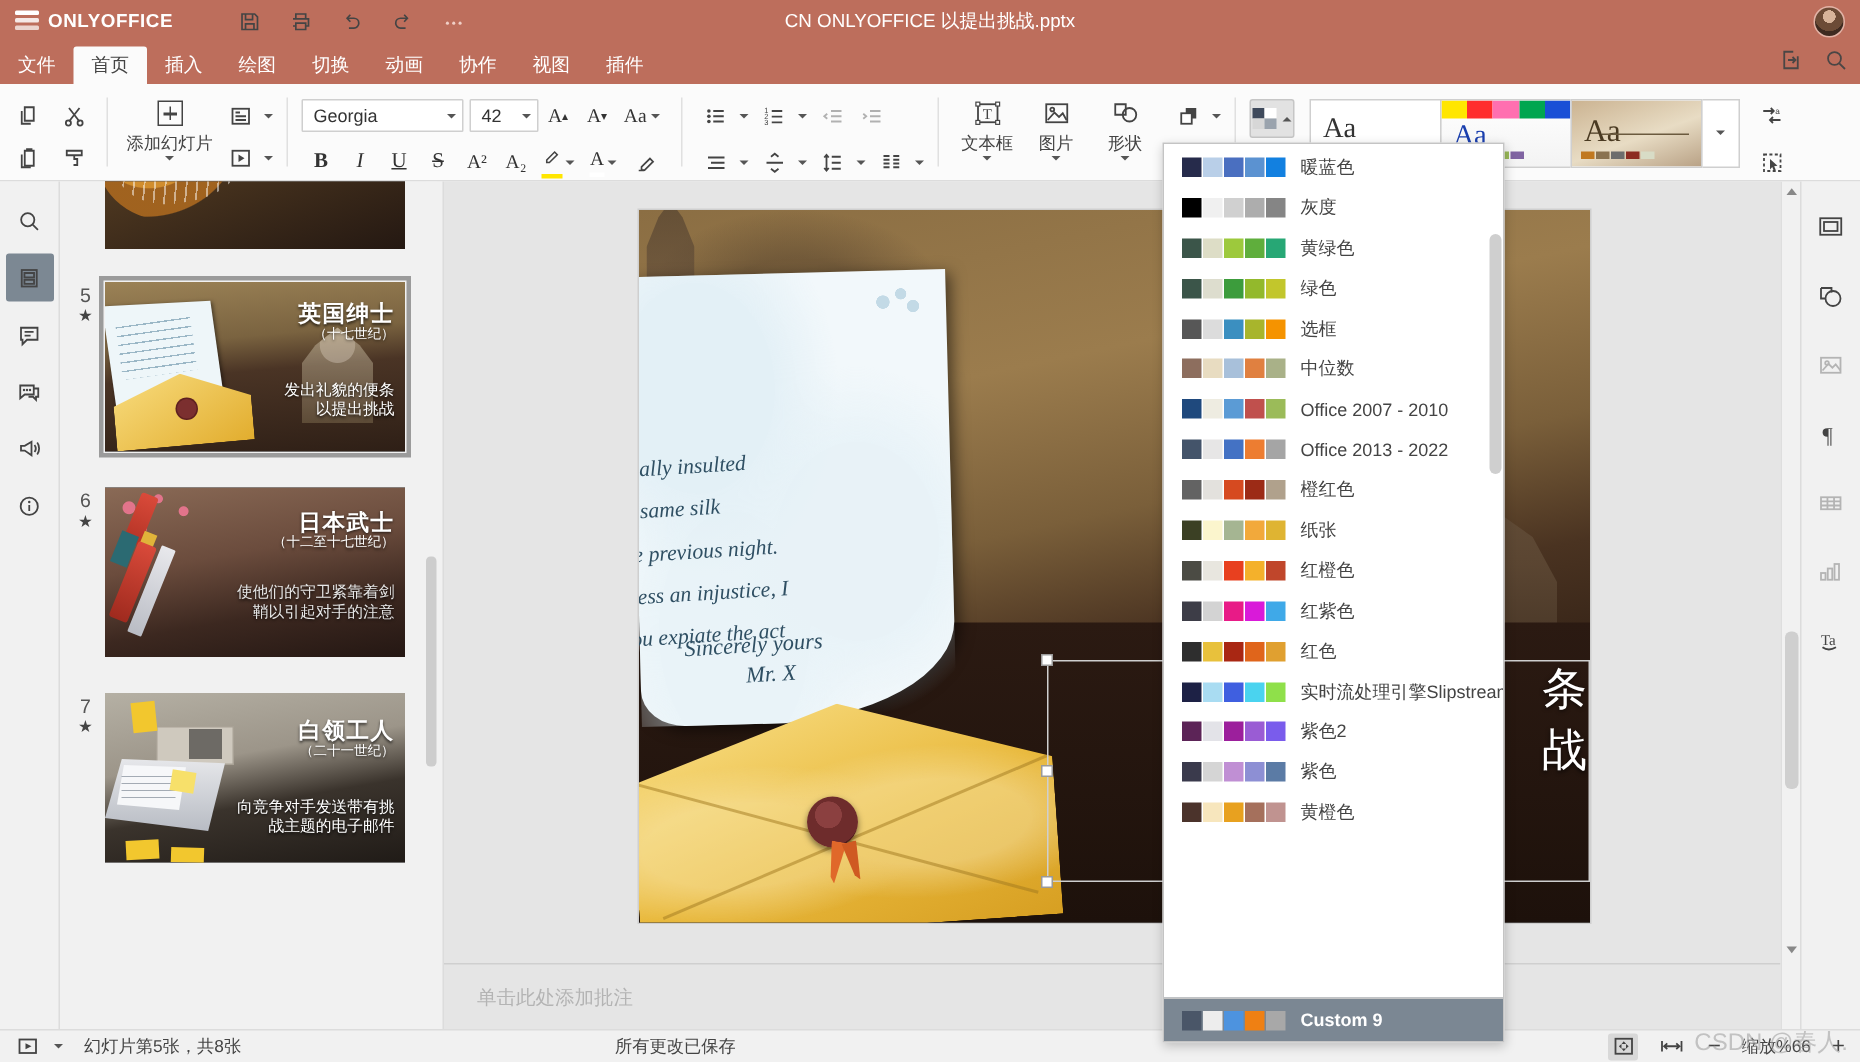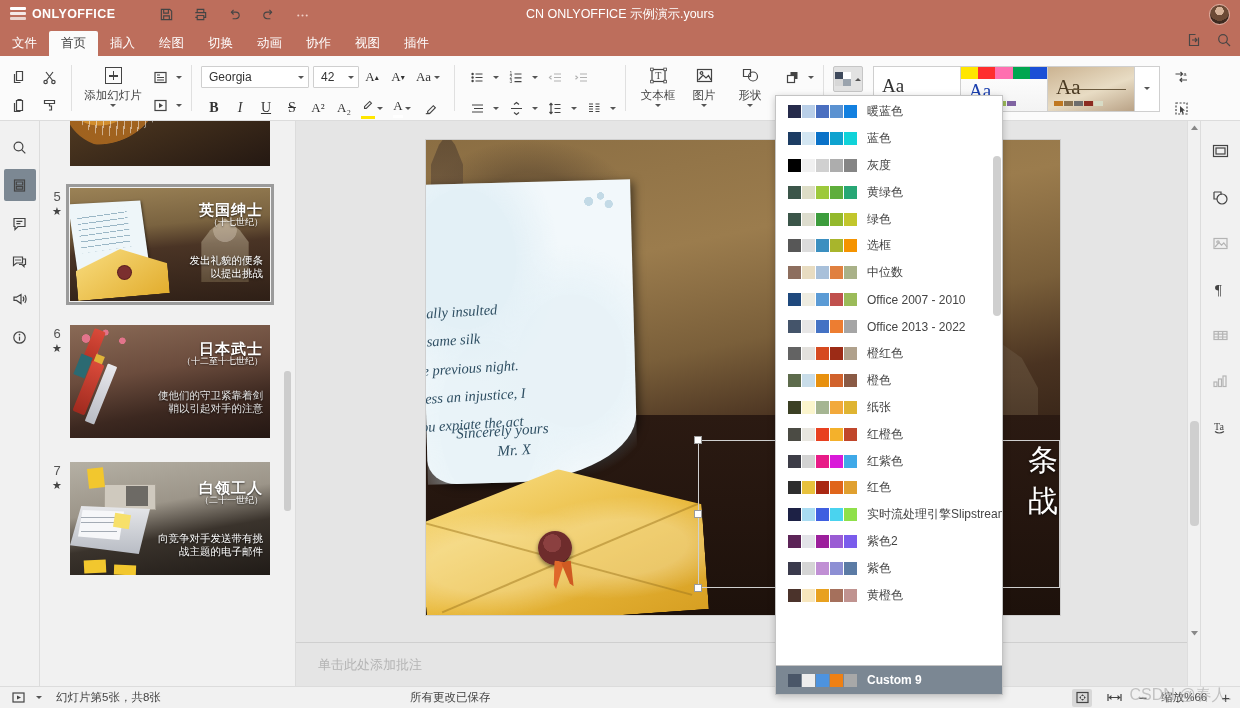--- a/index.html
+++ b/index.html
@@ -263,21 +263,21 @@
           </svg>
       </div>
       <div class="tb-ic">
         <svg width="15" height="15" viewBox="0 0 16 16">
             <circle cx="3.5" cy="9" r="1.1" fill="#f0cfc6"></circle>
             <circle cx="8" cy="9" r="1.1" fill="#f0cfc6"></circle>
             <circle cx="12.5" cy="9" r="1.1" fill="#f0cfc6"></circle>
           </svg>
       </div>
     </div>
-    <div class="doc-title">CN  ONLYOFFICE 示例演示.yours</div>
+    <div class="doc-title">CN  ONLYOFFICE 以提出挑战.pptx</div>
     <div class="avatar"></div>
   </div>
 
   <div class="menubar">
     <div class="mtab">文件</div>
     <div class="mtab active">首页</div>
     <div class="mtab">插入</div>
     <div class="mtab">绘图</div>
     <div class="mtab">切换</div>
     <div class="mtab">动画</div>
@@ -922,30 +922,20 @@
             <i style="background: rgb(38, 43, 75);"></i>
             <i style="background: rgb(185, 207, 232);"></i>
             <i style="background: rgb(74, 111, 192);"></i>
             <i style="background: rgb(91, 146, 209);"></i>
             <i style="background: rgb(18, 128, 224);"></i>
           </span>
           <span class="lbl">暖蓝色</span>
         </div>
         <div class="dd-row">
           <span class="sw">
-            <i style="background: rgb(28, 60, 99);"></i>
-            <i style="background: rgb(211, 230, 242);"></i>
-            <i style="background: rgb(10, 114, 200);"></i>
-            <i style="background: rgb(14, 162, 207);"></i>
-            <i style="background: rgb(16, 211, 217);"></i>
-          </span>
-          <span class="lbl">蓝色</span>
-        </div>
-        <div class="dd-row">
-          <span class="sw">
             <i style="background: rgb(0, 0, 0);"></i>
             <i style="background: rgb(240, 240, 240);"></i>
             <i style="background: rgb(208, 208, 208);"></i>
             <i style="background: rgb(173, 173, 173);"></i>
             <i style="background: rgb(133, 133, 133);"></i>
           </span>
           <span class="lbl">灰度</span>
         </div>
         <div class="dd-row">
           <span class="sw">
@@ -1009,30 +999,20 @@
         </div>
         <div class="dd-row">
           <span class="sw">
             <i style="background: rgb(99, 99, 99);"></i>
             <i style="background: rgb(227, 225, 221);"></i>
             <i style="background: rgb(214, 74, 32);"></i>
             <i style="background: rgb(156, 43, 22);"></i>
             <i style="background: rgb(176, 161, 140);"></i>
           </span>
           <span class="lbl">橙红色</span>
-        </div>
-        <div class="dd-row">
-          <span class="sw">
-            <i style="background: rgb(93, 107, 76);"></i>
-            <i style="background: rgb(201, 221, 233);"></i>
-            <i style="background: rgb(232, 145, 15);"></i>
-            <i style="background: rgb(209, 98, 44);"></i>
-            <i style="background: rgb(138, 90, 69);"></i>
-          </span>
-          <span class="lbl">橙色</span>
         </div>
         <div class="dd-row">
           <span class="sw">
             <i style="background: rgb(59, 64, 36);"></i>
             <i style="background: rgb(251, 245, 205);"></i>
             <i style="background: rgb(165, 181, 146);"></i>
             <i style="background: rgb(242, 169, 59);"></i>
             <i style="background: rgb(223, 180, 50);"></i>
           </span>
           <span class="lbl">纸张</span>

